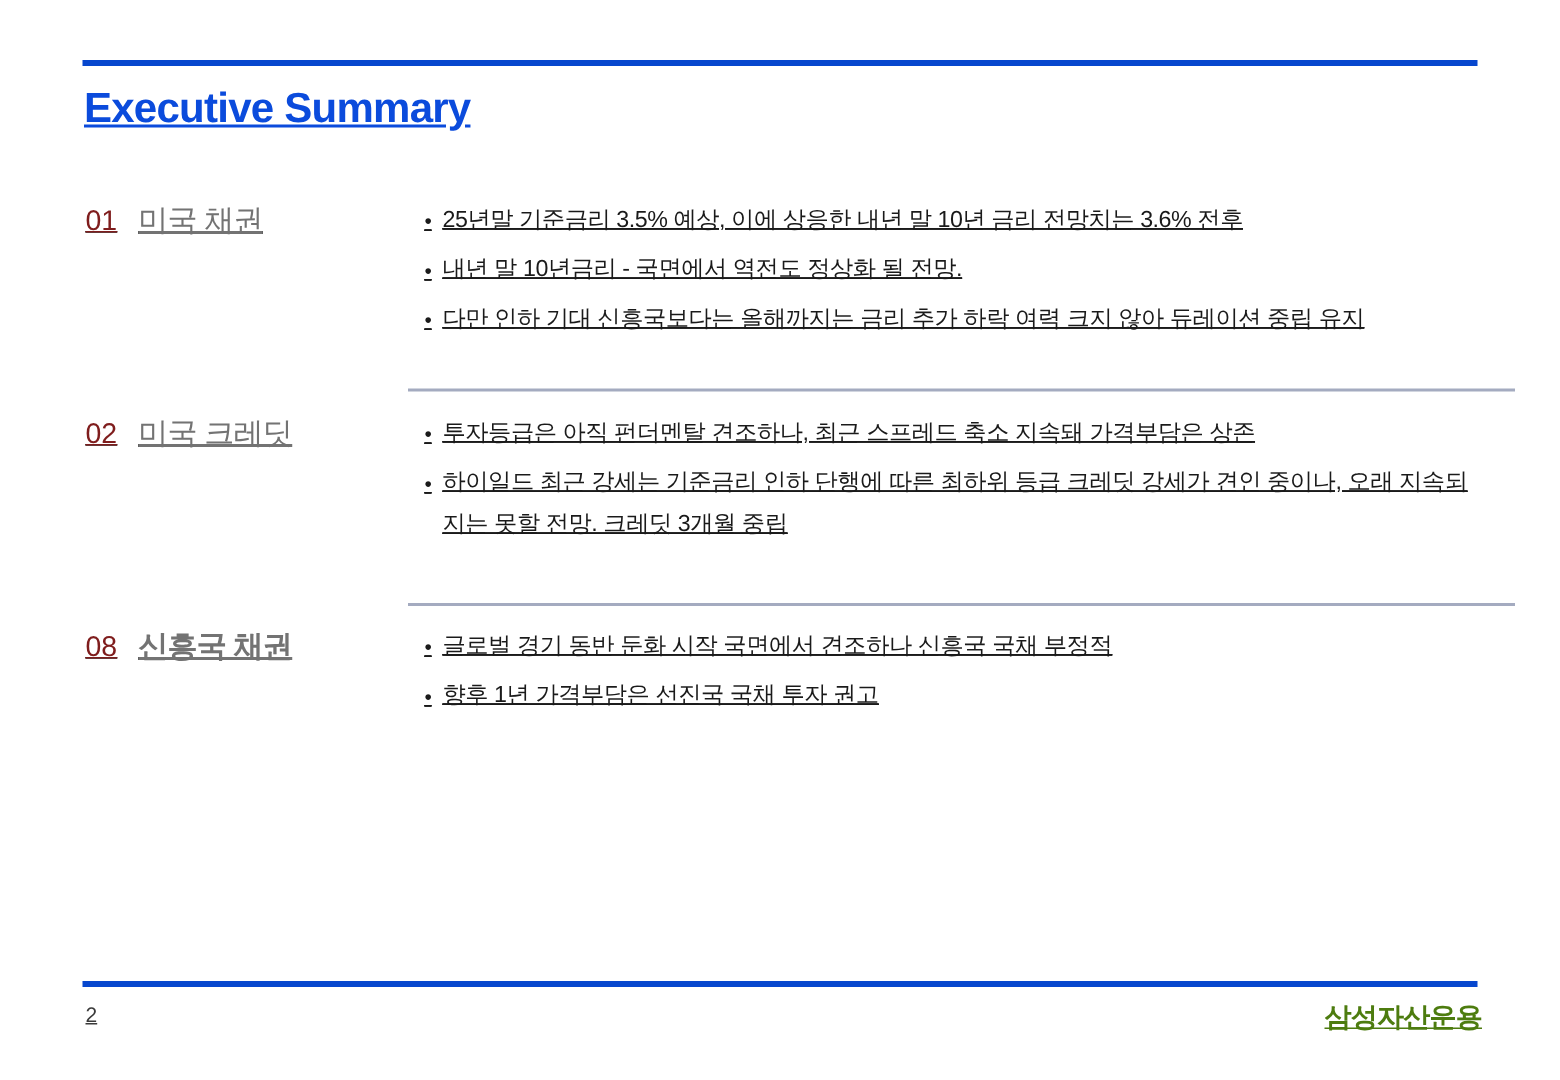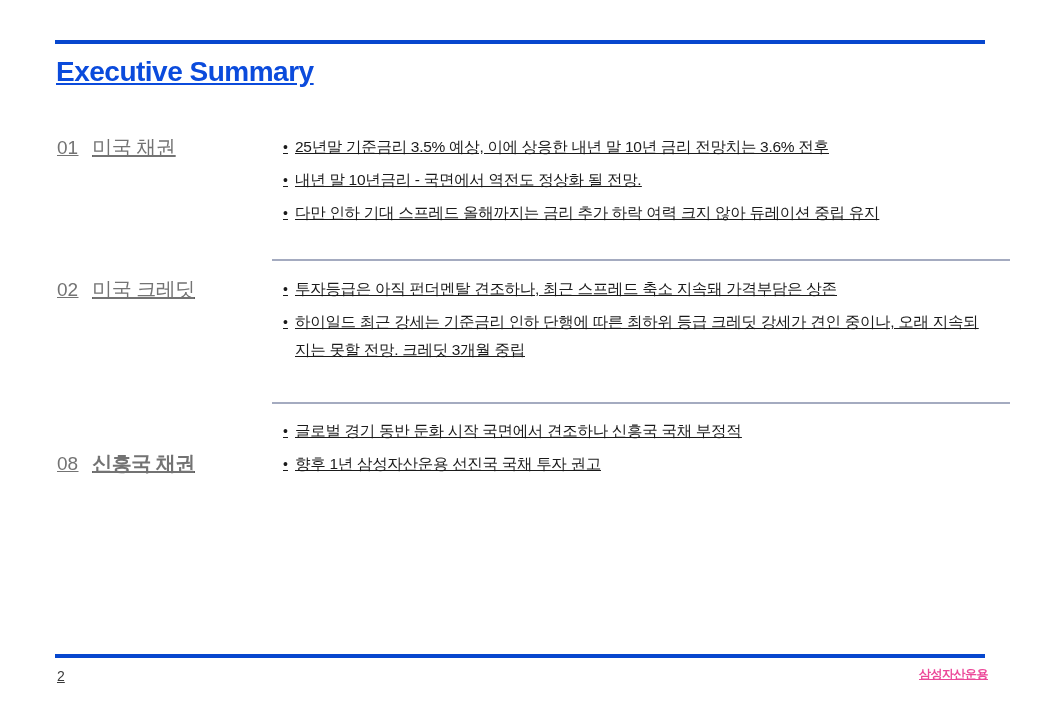--- a/index.html
+++ b/index.html
@@ -46,30 +46,30 @@
   .row-head {
     width: 226px;
     flex: 0 0 226px;
     display: flex;
     align-items: baseline;
     gap: 14px;
     line-height: 28px;
   }
   .sec-num {
     font-size: 19px;
-    color: #737373;
+    color: #7f1d1d;
     font-weight: 400;
   }
   .sec-title {
     font-size: 20px;
     color: #737373;
     font-weight: 500;
     letter-spacing: -0.5px;
   }
-  .section-row.bold-head .sec-title { font-weight: 800; margin-top: 32px; }
+  .section-row.bold-head .sec-title { font-weight: 800; }
   .bullets {
     list-style: none;
     margin: 0;
     padding: 0;
     flex: 1 1 auto;
     max-width: 712px;
   }
   .bullets li {
     display: flex;
     align-items: flex-start;
@@ -106,24 +106,24 @@
     position: absolute;
     left: 57px;
     top: 668px;
     font-size: 14px;
     color: #3a3a3a;
   }
   .logo {
     position: absolute;
     right: 52px;
     top: 666px;
-    font-size: 12px;
+    font-size: 18px;
     font-weight: 800;
     letter-spacing: -0.5px;
-    color: #ec4899;
+    color: #4d7c0f;
   }
 </style>
 </head>
 <body>
 
 <div class="slide">
 
   <div class="top-rule"></div>
 
   <h1 class="title">Executive Summary</h1>
@@ -137,21 +137,21 @@
       <li>
         <span class="dot">•</span>
         <span class="btext">25년말 기준금리 3.5% 예상, 이에 상응한 내년 말 10년 금리 전망치는 3.6% 전후</span>
       </li>
       <li>
         <span class="dot">•</span>
         <span class="btext">내년 말 10년금리 - 국면에서 역전도 정상화 될 전망.</span>
       </li>
       <li>
         <span class="dot">•</span>
-        <span class="btext">다만 인하 기대 스프레드 올해까지는 금리 추가 하락 여력 크지 않아 듀레이션 중립 유지</span>
+        <span class="btext">다만 인하 기대 신흥국보다는 올해까지는 금리 추가 하락 여력 크지 않아 듀레이션 중립 유지</span>
       </li>
     </ul>
   </section>
 
   <div class="divider" style="top:259px"></div>
 
   <section class="section-row" style="top:275px">
     <div class="row-head">
       <span class="sec-num">02</span>
       <span class="sec-title">미국 크레딧</span>
@@ -175,21 +175,21 @@
       <span class="sec-num">08</span>
       <span class="sec-title">신흥국 채권</span>
     </div>
     <ul class="bullets">
       <li>
         <span class="dot">•</span>
         <span class="btext">글로벌 경기 동반 둔화 시작 국면에서 견조하나 신흥국 국채 부정적</span>
       </li>
       <li>
         <span class="dot">•</span>
-        <span class="btext">향후 1년 삼성자산운용 선진국 국채 투자 권고</span>
+        <span class="btext">향후 1년 가격부담은 선진국 국채 투자 권고</span>
       </li>
     </ul>
   </section>
 
   <div class="bottom-rule"></div>
   <div class="page-num">2</div>
   <div class="logo">삼성자산운용</div>
 
 </div>
 

